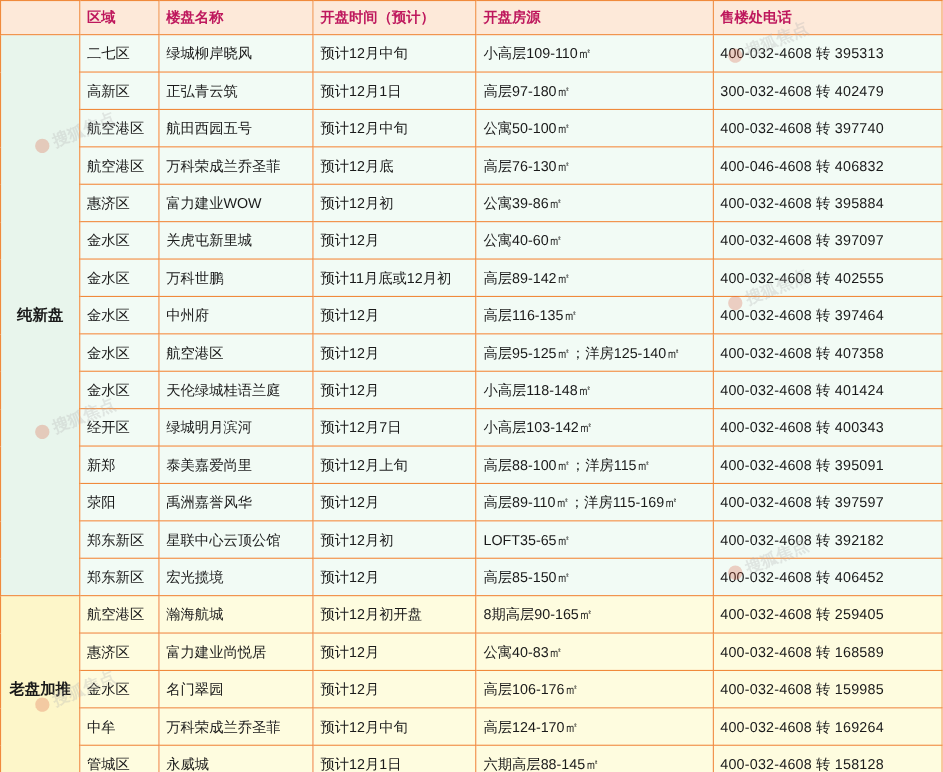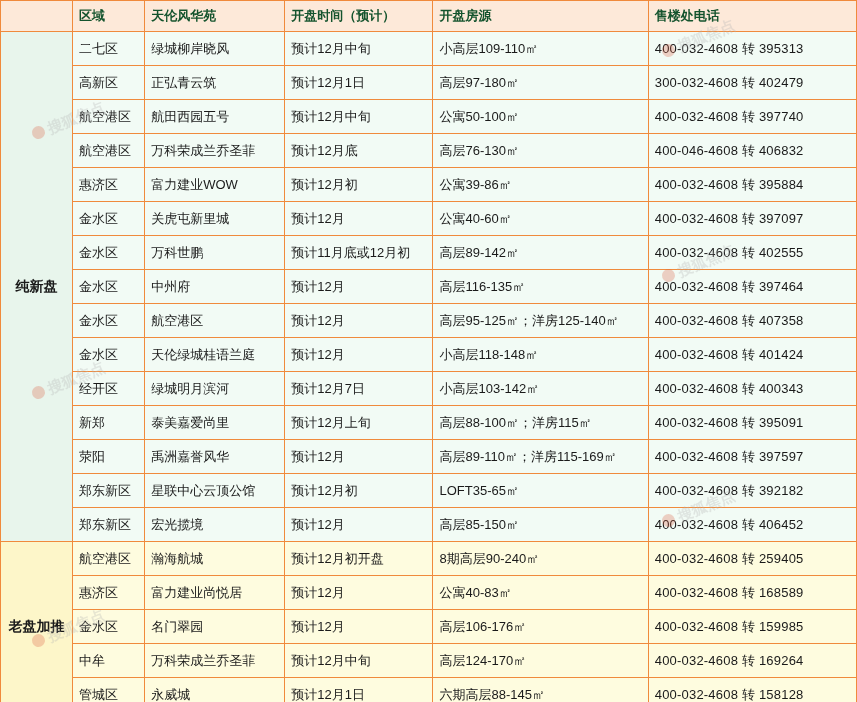--- a/index.html
+++ b/index.html
@@ -28,21 +28,21 @@
     font-weight:normal;
     font-size:13px;
     text-align:left;
     vertical-align:middle;
     white-space:nowrap;
     overflow:hidden;
   }
   thead td{
     background:#fde9d9;
     font-weight:bold;
-    color:#14532d;
+    color:#be185d;
     height:30px;
   }
   .col-cat{width:72px;}
   .col-area{width:72px;}
   .col-name{width:140px;}
   .col-time{width:148px;}
   .col-src{width:215px;}
   .col-tel{width:208px;}
 
   .cat-cell{
@@ -100,21 +100,21 @@
       <col class="col-area">
       <col class="col-name">
       <col class="col-time">
       <col class="col-src">
       <col class="col-tel">
     </colgroup>
     <thead>
       <tr>
         <td></td>
         <td>区域</td>
-        <td>天伦风华苑</td>
+        <td>楼盘名称</td>
         <td>开盘时间（预计）</td>
         <td>开盘房源</td>
         <td>售楼处电话</td>
       </tr>
     </thead>
     <tbody id="tbody">
         <tr class="grp-new">
           <td class="cat-cell" rowspan="15">纯新盘</td>
           <td>二七区</td>
           <td>绿城柳岸晓风</td>
@@ -218,21 +218,21 @@
           <td>宏光揽境</td>
           <td>预计12月</td>
           <td>高层85-150㎡</td>
           <td class="tel">400-032-4608 转 406452</td>
         </tr>
         <tr class="grp-old">
           <td class="cat-cell" rowspan="5">老盘加推</td>
           <td>航空港区</td>
           <td>瀚海航城</td>
           <td>预计12月初开盘</td>
-          <td>8期高层90-240㎡</td>
+          <td>8期高层90-165㎡</td>
           <td class="tel">400-032-4608 转 259405</td>
         </tr>
         <tr class="grp-old">
           <td>惠济区</td>
           <td>富力建业尚悦居</td>
           <td>预计12月</td>
           <td>公寓40-83㎡</td>
           <td class="tel">400-032-4608 转 168589</td>
         </tr>
         <tr class="grp-old">

